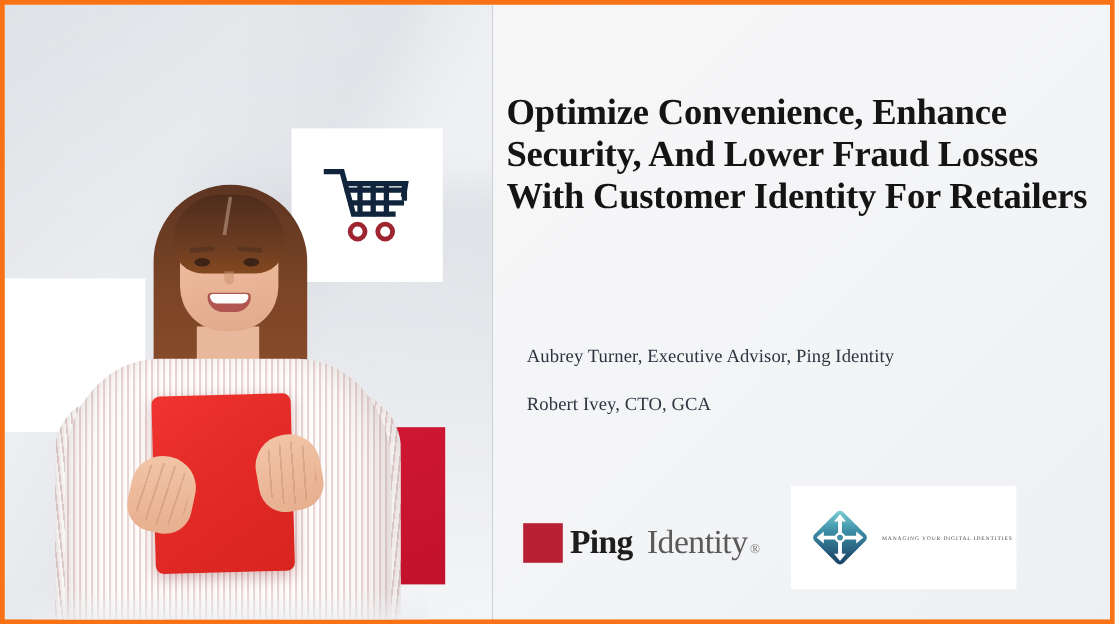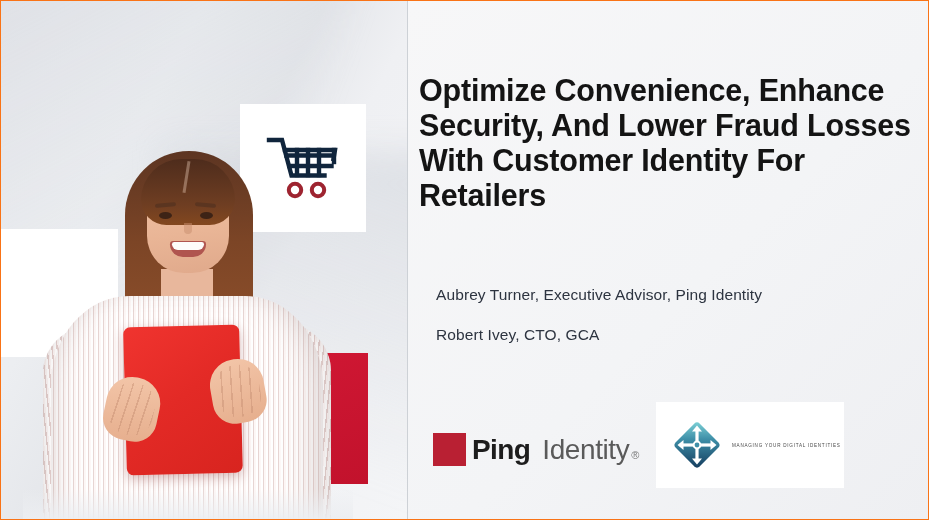--- a/index.html
+++ b/index.html
@@ -9,22 +9,22 @@
     background: #ffffff;
   }
   * { box-sizing: border-box; }
 
   .slide {
     position: relative;
     width: 929px;
     height: 520px;
     overflow: hidden;
     background: #f2f3f5;
-    border: 1px solid #f97316;
-    font-family: Liberation Sans, sans-serif;
+    border: 4px solid #f97316;
+    font-family: Liberation Serif, serif;
   }
 
   
   .left-panel {
     position: absolute;
     left: 0; top: 0;
     width: 406px;
     height: 518px;
     overflow: hidden;
     background:

